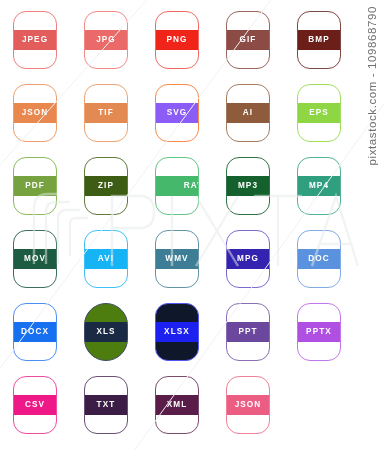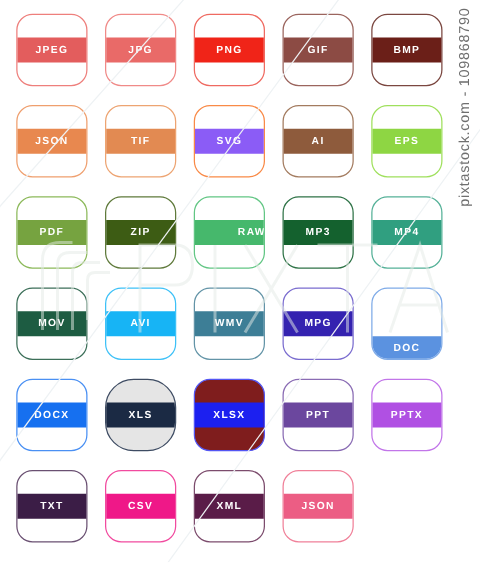--- a/index.html
+++ b/index.html
@@ -32,21 +32,21 @@
     display: grid;
     grid-template-columns: repeat(5, 57px);
     grid-auto-rows: 58px;
     column-gap: 14px;
     row-gap: 15px;
     z-index: 2;
   }
 
   .tile {
     position: relative;
-    width: 57px;
+    width: 44px;
     height: 58px;
     box-sizing: border-box;
     border-radius: 13px;
     background: #ffffff;
     border: 1.6px solid #cccccc;
     overflow: hidden;
     display: flex;
     align-items: center;
     justify-content: center;
   }
@@ -214,57 +214,57 @@
         <div class="band" style="background: rgb(61, 126, 150);">
           <span class="label" style="color: rgb(255, 255, 255);">WMV</span>
         </div>
       </div>
       <div class="tile" style="border-color: rgb(122, 108, 207); background: rgb(255, 255, 255); border-radius: 13px;">
         <div class="band" style="background: rgb(52, 34, 176);">
           <span class="label" style="color: rgb(255, 255, 255);">MPG</span>
         </div>
       </div>
       <div class="tile" style="border-color: rgb(127, 171, 232); background: rgb(255, 255, 255); border-radius: 13px;">
-        <div class="band" style="background: rgb(91, 146, 224); margin-top: 20px;">
+        <div class="band" style="background: rgb(91, 146, 224);">
           <span class="label" style="color: rgb(255, 255, 255);">DOC</span>
         </div>
       </div>
       <div class="tile" style="border-color: rgb(74, 144, 243); background: rgb(255, 255, 255); border-radius: 13px;">
         <div class="band" style="background: rgb(22, 112, 240);">
           <span class="label" style="color: rgb(255, 255, 255);">DOCX</span>
         </div>
       </div>
-      <div class="tile" style="border-color: rgb(62, 76, 99); background: #e5e5e5; border-radius: 23px;">
+      <div class="tile" style="border-color: rgb(62, 76, 99); background: #4d7c0f; border-radius: 23px;">
         <div class="band" style="background: rgb(27, 42, 68);">
           <span class="label" style="color: rgb(255, 255, 255);">XLS</span>
         </div>
       </div>
-      <div class="tile" style="border-color: rgb(83, 86, 243); background: #7f1d1d; border-radius: 13px;">
+      <div class="tile" style="border-color: rgb(83, 86, 243); background: #0f172a; border-radius: 13px;">
         <div class="band" style="background: rgb(28, 32, 240);">
           <span class="label" style="color: rgb(255, 255, 255);">XLSX</span>
         </div>
       </div>
       <div class="tile" style="border-color: rgb(138, 108, 180); background: rgb(255, 255, 255); border-radius: 13px;">
         <div class="band" style="background: rgb(107, 71, 158);">
           <span class="label" style="color: rgb(255, 255, 255);">PPT</span>
         </div>
       </div>
       <div class="tile" style="border-color: rgb(194, 118, 233); background: rgb(255, 255, 255); border-radius: 13px;">
         <div class="band" style="background: rgb(176, 80, 227);">
           <span class="label" style="color: rgb(255, 255, 255);">PPTX</span>
         </div>
       </div>
+      <div class="tile" style="border-color: rgb(241, 75, 159); background: rgb(255, 255, 255); border-radius: 13px;">
+        <div class="band" style="background: rgb(239, 24, 136);">
+          <span class="label" style="color: rgb(255, 255, 255);">CSV</span>
+        </div>
+      </div>
       <div class="tile" style="border-color: rgb(106, 80, 114); background: rgb(255, 255, 255); border-radius: 13px;">
         <div class="band" style="background: rgb(59, 29, 70);">
           <span class="label" style="color: rgb(255, 255, 255);">TXT</span>
-        </div>
-      </div>
-      <div class="tile" style="border-color: rgb(241, 75, 159); background: rgb(255, 255, 255); border-radius: 13px;">
-        <div class="band" style="background: rgb(239, 24, 136);">
-          <span class="label" style="color: rgb(255, 255, 255);">CSV</span>
         </div>
       </div>
       <div class="tile" style="border-color: rgb(124, 76, 109); background: rgb(255, 255, 255); border-radius: 13px;">
         <div class="band" style="background: rgb(90, 28, 72);">
           <span class="label" style="color: rgb(255, 255, 255);">XML</span>
         </div>
       </div>
       <div class="tile" style="border-color: rgb(240, 128, 153); background: rgb(255, 255, 255); border-radius: 13px;">
         <div class="band" style="background: rgb(236, 93, 132);">
           <span class="label" style="color: rgb(255, 255, 255);">JSON</span>

